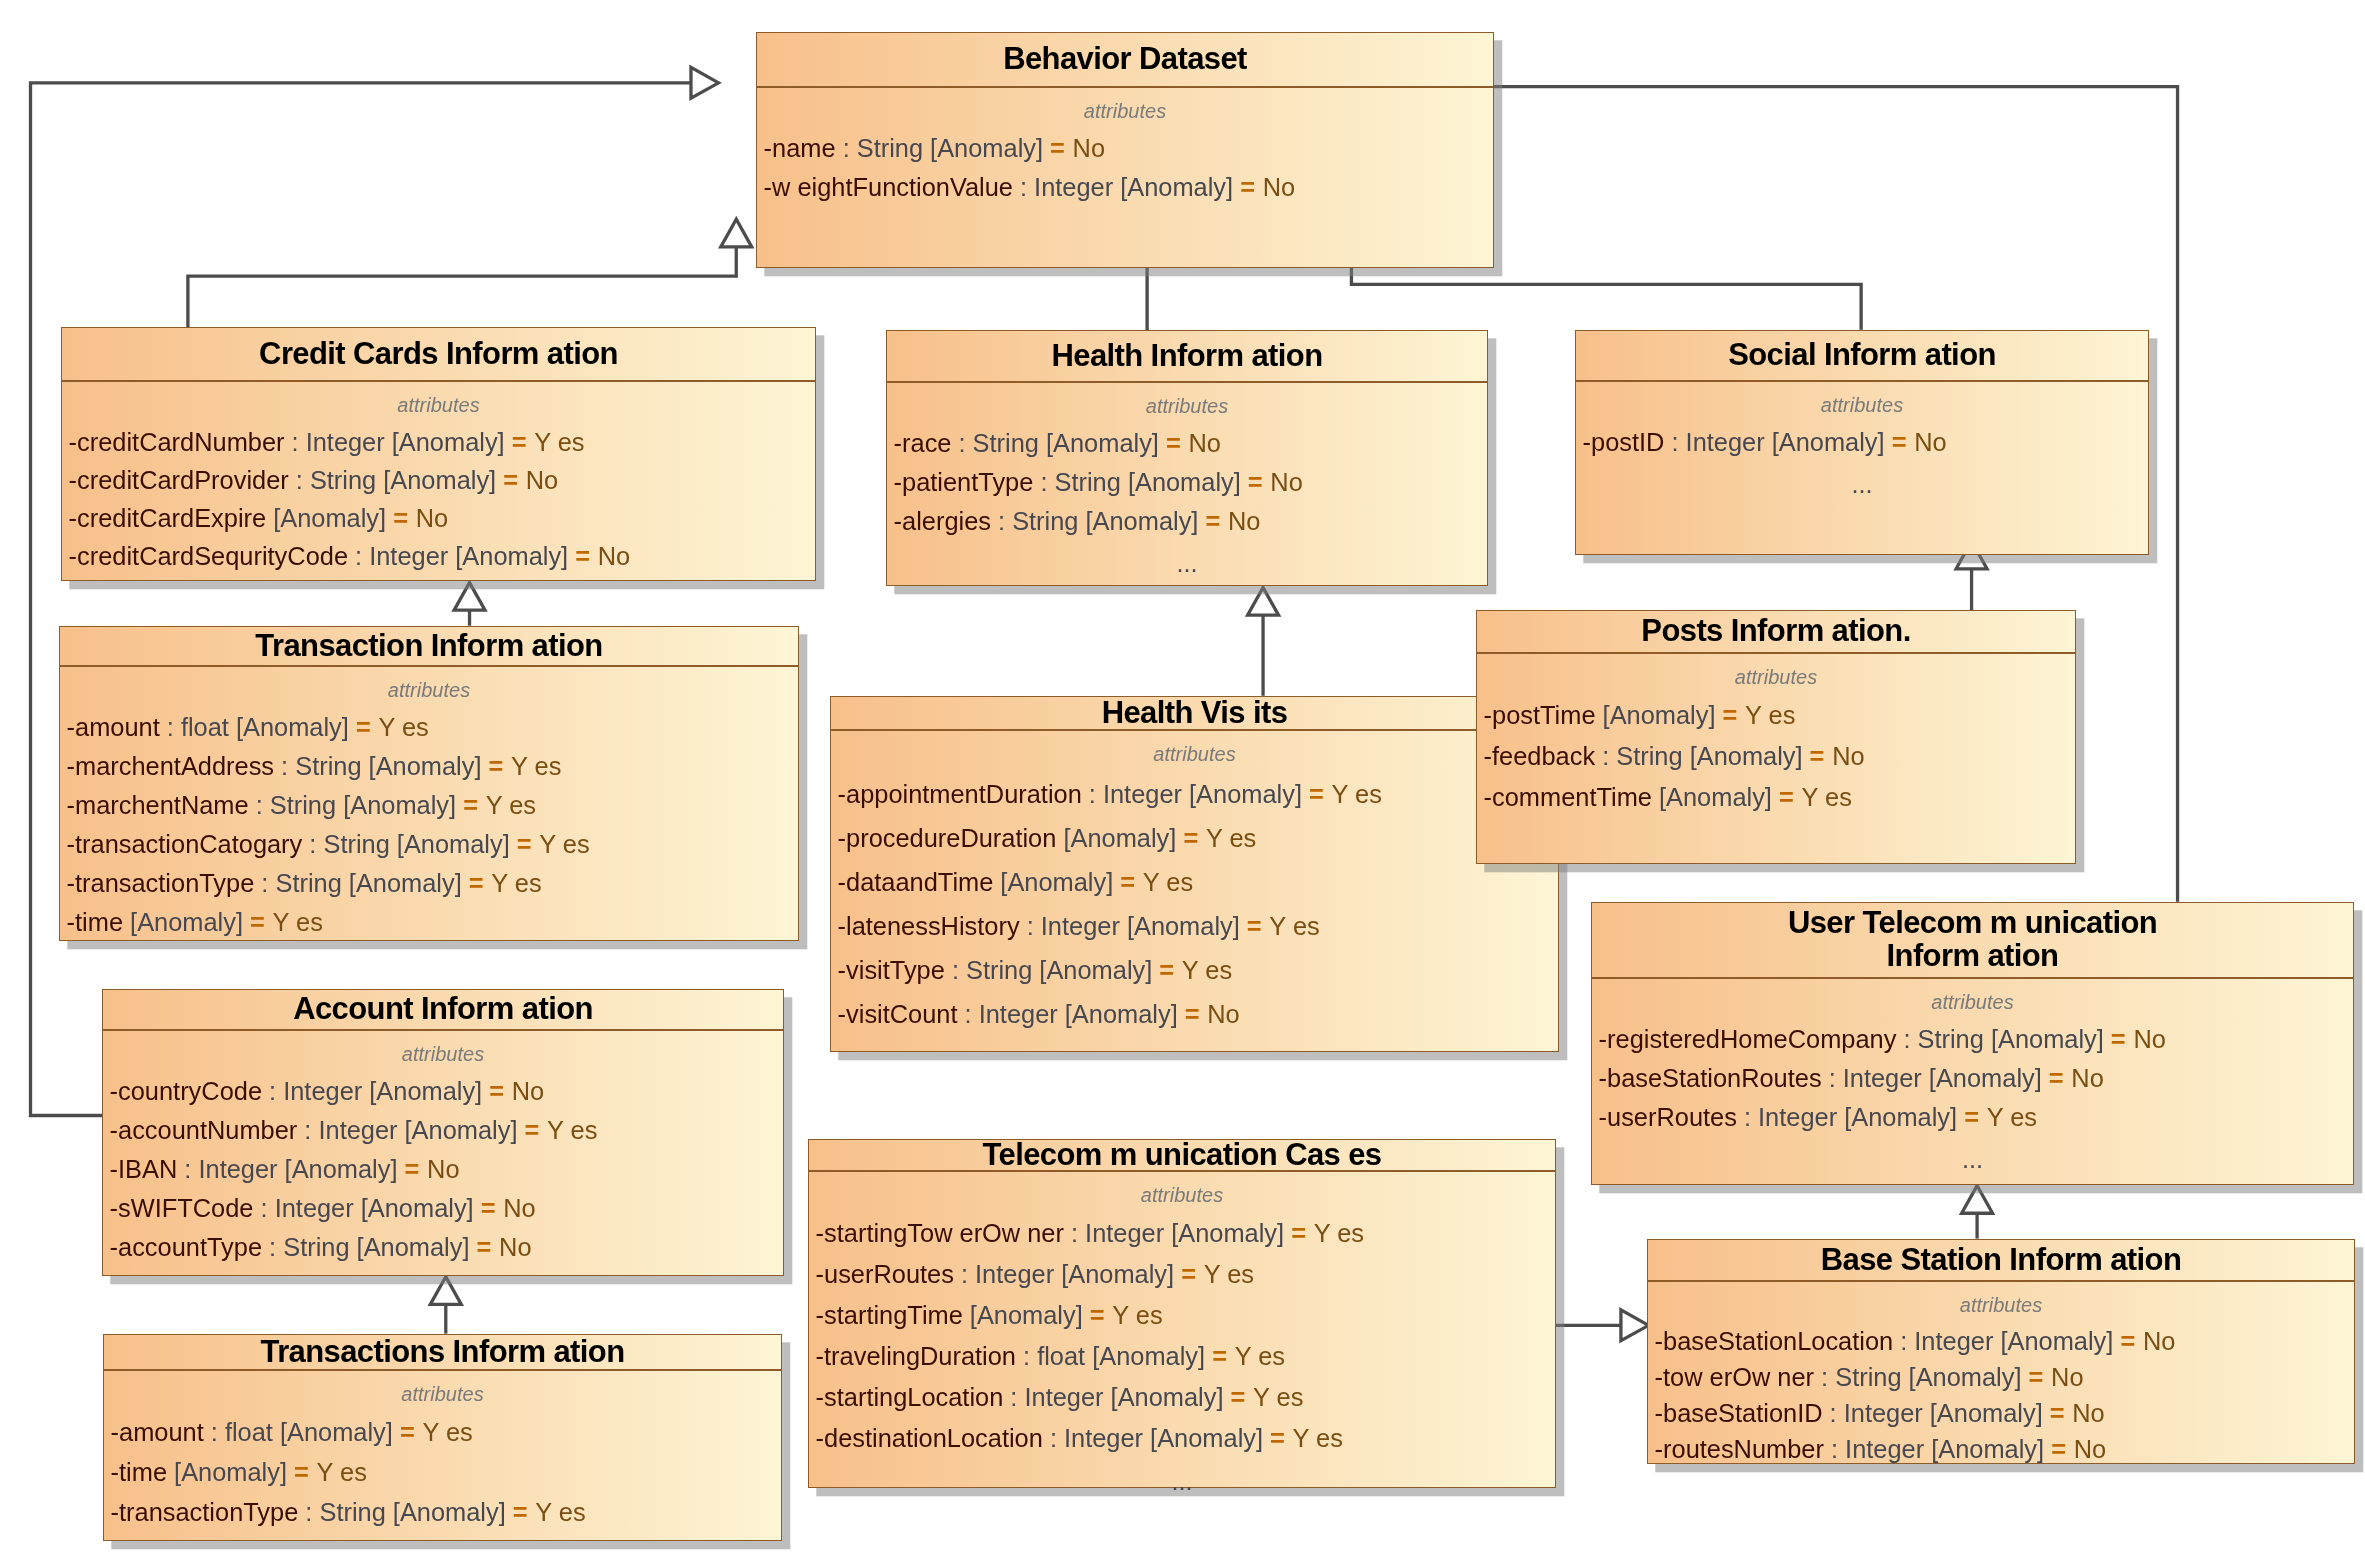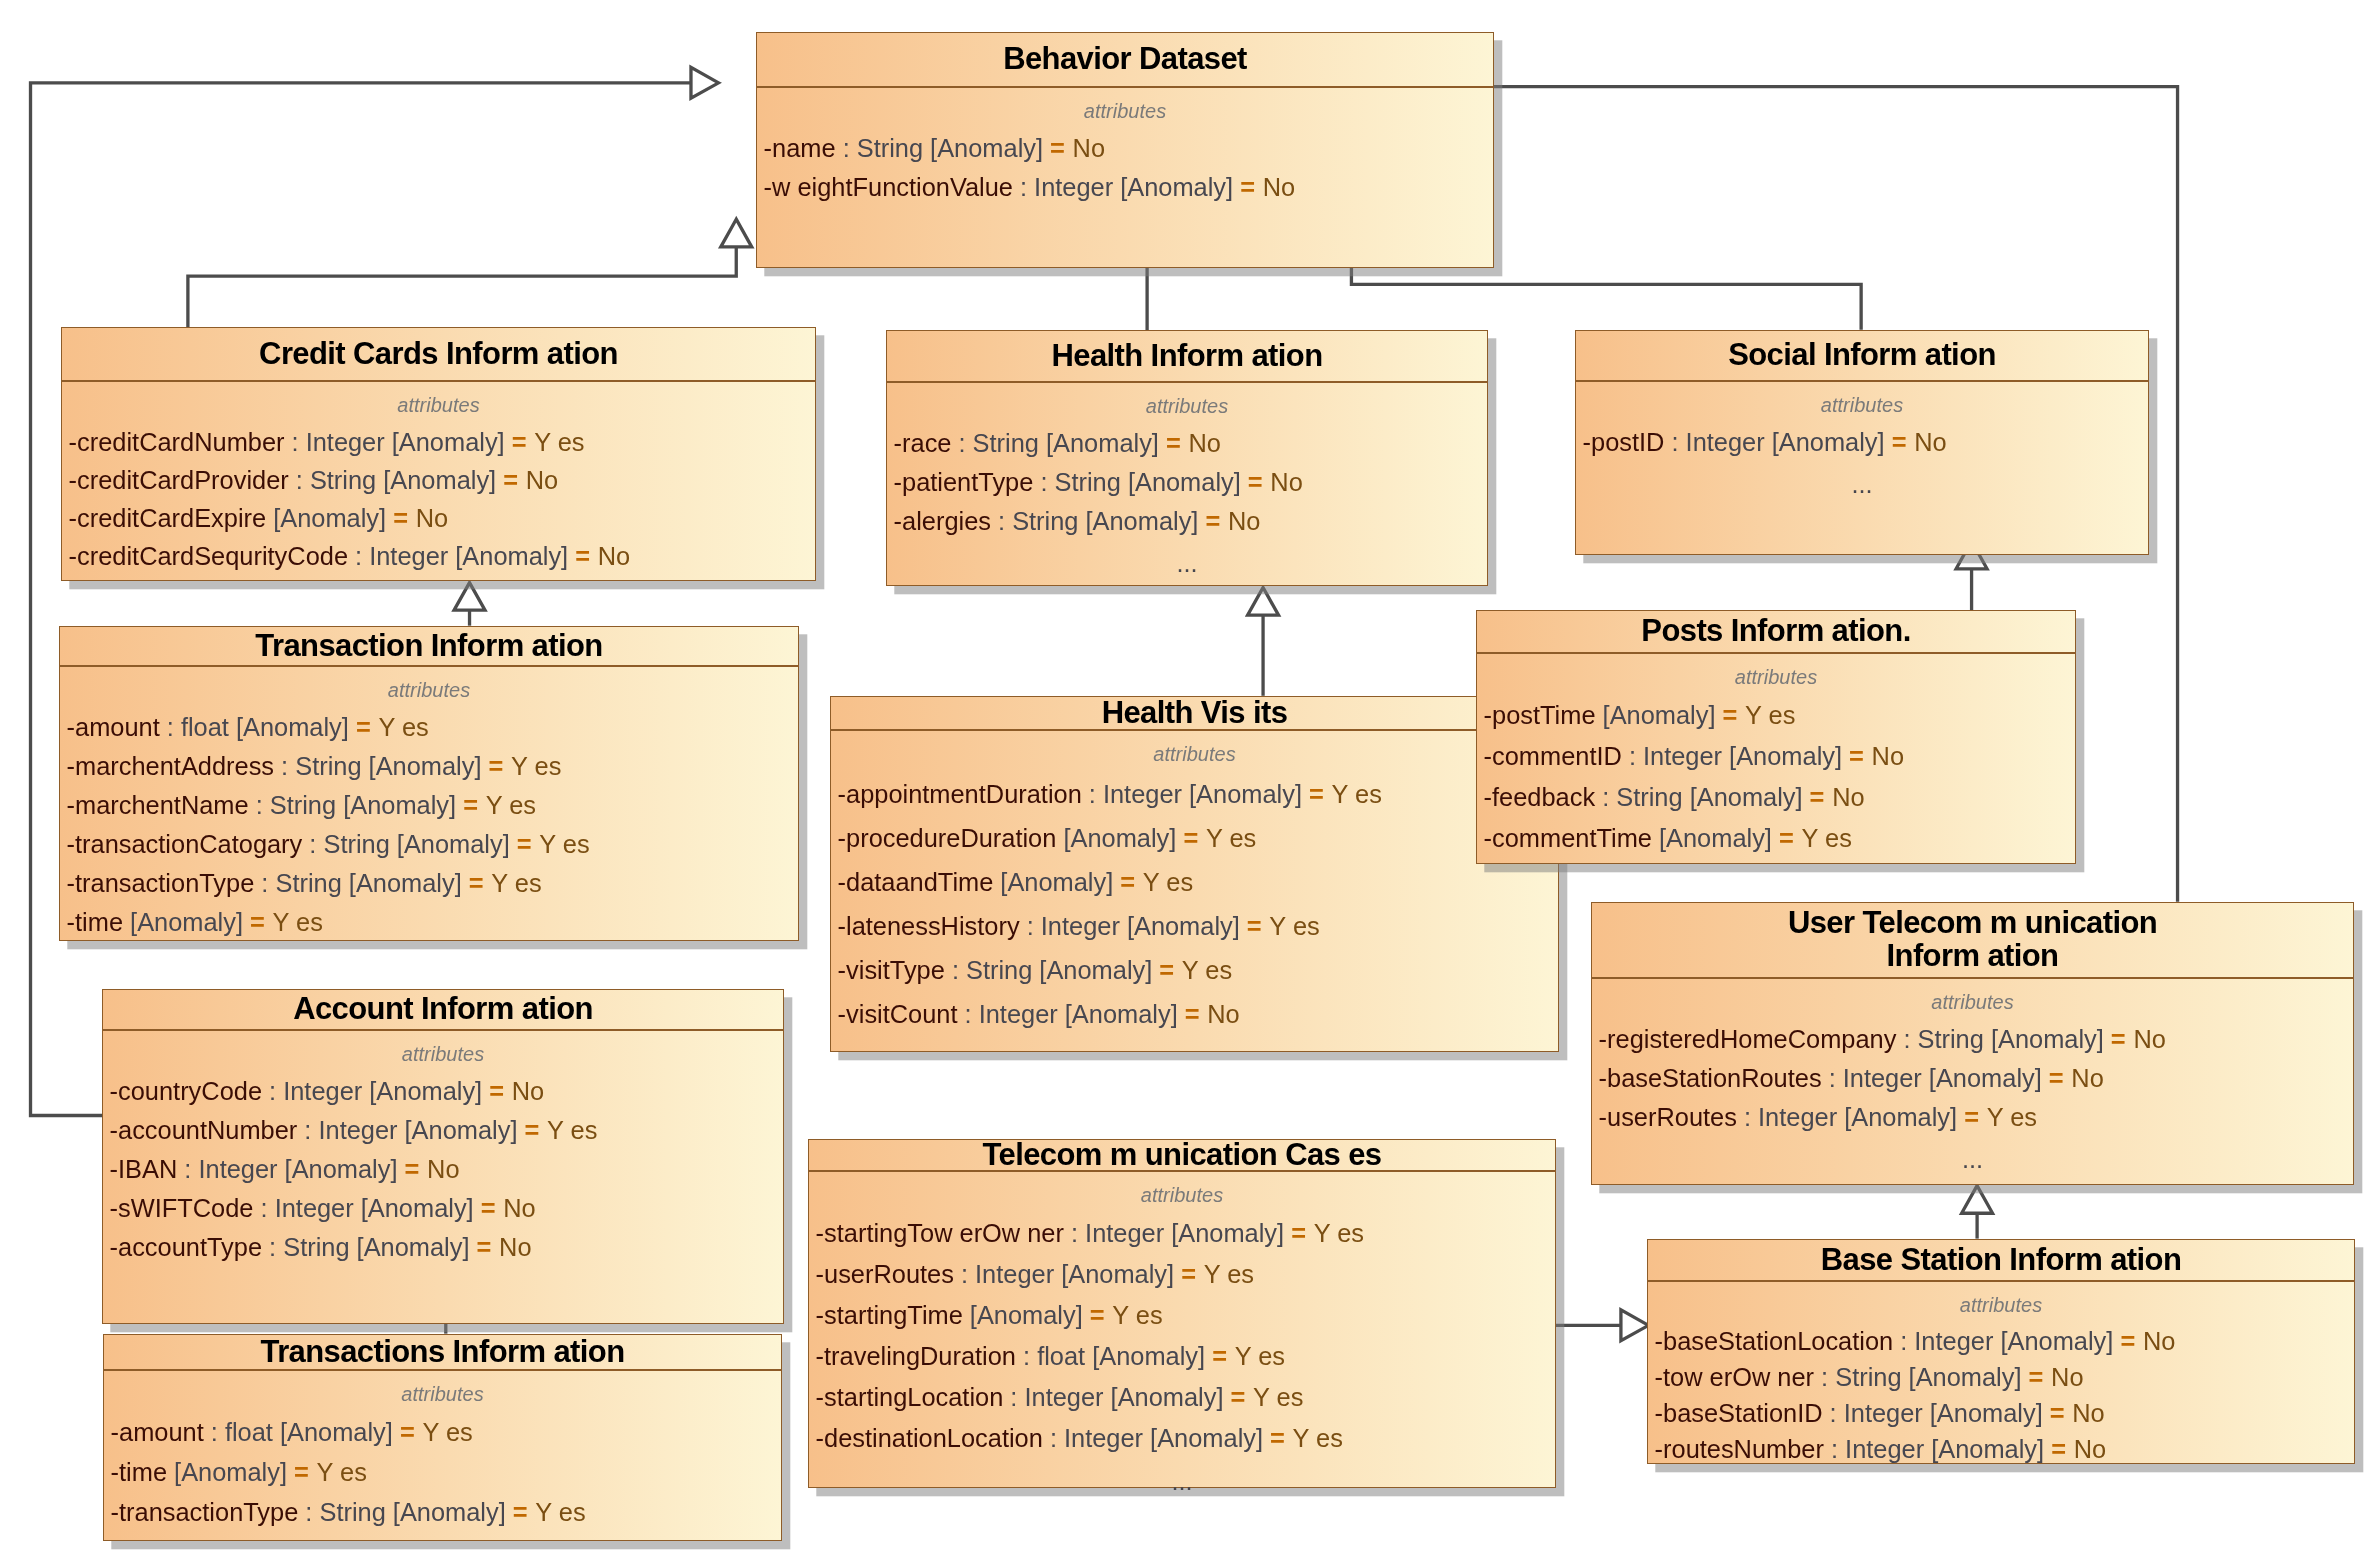--- a/index.html
+++ b/index.html
@@ -94,21 +94,21 @@
     <div class="attrs-label">attributes</div>
     <div class="attr-line"><span class="attr-name">-amount</span><span class="attr-mid"> : float [Anomaly] </span><span class="attr-eq">=</span><span class="attr-val">Y es</span></div>
     <div class="attr-line"><span class="attr-name">-marchentAddress</span><span class="attr-mid"> : String [Anomaly] </span><span class="attr-eq">=</span><span class="attr-val">Y es</span></div>
     <div class="attr-line"><span class="attr-name">-marchentName</span><span class="attr-mid"> : String [Anomaly] </span><span class="attr-eq">=</span><span class="attr-val">Y es</span></div>
     <div class="attr-line"><span class="attr-name">-transactionCatogary</span><span class="attr-mid"> : String [Anomaly] </span><span class="attr-eq">=</span><span class="attr-val">Y es</span></div>
     <div class="attr-line"><span class="attr-name">-transactionType</span><span class="attr-mid"> : String [Anomaly] </span><span class="attr-eq">=</span><span class="attr-val">Y es</span></div>
     <div class="attr-line"><span class="attr-name">-time</span><span class="attr-mid"> [Anomaly] </span><span class="attr-eq">=</span><span class="attr-val">Y es</span></div>
   </div>
 </div>
 
-<div class="uml-class" style="left:102px;top:989px;width:682px;height:335px;">
+<div class="uml-class" style="left:102px;top:989px;width:682px;height:287px;">
   <div class="uml-title" style="height:39px;">
     <span>Account Inform ation</span>
   </div>
   <div class="uml-attrs" style="line-height:39px;">
     <div class="attrs-label">attributes</div>
     <div class="attr-line"><span class="attr-name">-countryCode</span><span class="attr-mid"> : Integer [Anomaly] </span><span class="attr-eq">=</span><span class="attr-val">No</span></div>
     <div class="attr-line"><span class="attr-name">-accountNumber</span><span class="attr-mid"> : Integer [Anomaly] </span><span class="attr-eq">=</span><span class="attr-val">Y es</span></div>
     <div class="attr-line"><span class="attr-name">-IBAN</span><span class="attr-mid"> : Integer [Anomaly] </span><span class="attr-eq">=</span><span class="attr-val">No</span></div>
     <div class="attr-line"><span class="attr-name">-sWIFTCode</span><span class="attr-mid"> : Integer [Anomaly] </span><span class="attr-eq">=</span><span class="attr-val">No</span></div>
     <div class="attr-line"><span class="attr-name">-accountType</span><span class="attr-mid"> : String [Anomaly] </span><span class="attr-eq">=</span><span class="attr-val">No</span></div>
@@ -166,21 +166,20 @@
   </div>
 </div>
 
 <div class="uml-class" style="left:1476px;top:610px;width:600px;height:254px;">
   <div class="uml-title" style="height:41px;">
     <span>Posts Inform ation.</span>
   </div>
   <div class="uml-attrs" style="line-height:41px;">
     <div class="attrs-label">attributes</div>
     <div class="attr-line"><span class="attr-name">-postTime</span><span class="attr-mid"> [Anomaly] </span><span class="attr-eq">=</span><span class="attr-val">Y es</span></div>
-    <div class="attr-line"><span class="attr-name">-commentID</span><span class="attr-mid"> : Integer [Anomaly] </span><span class="attr-eq">=</span><span class="attr-val">No</span></div>
     <div class="attr-line"><span class="attr-name">-feedback</span><span class="attr-mid"> : String [Anomaly] </span><span class="attr-eq">=</span><span class="attr-val">No</span></div>
     <div class="attr-line"><span class="attr-name">-commentTime</span><span class="attr-mid"> [Anomaly] </span><span class="attr-eq">=</span><span class="attr-val">Y es</span></div>
   </div>
 </div>
 
 <div class="uml-class" style="left:1591px;top:902px;width:763px;height:283px;">
   <div class="uml-title" style="height:74px;">
     <span>User Telecom m unication</span>
     <span>Inform ation</span>
   </div>

